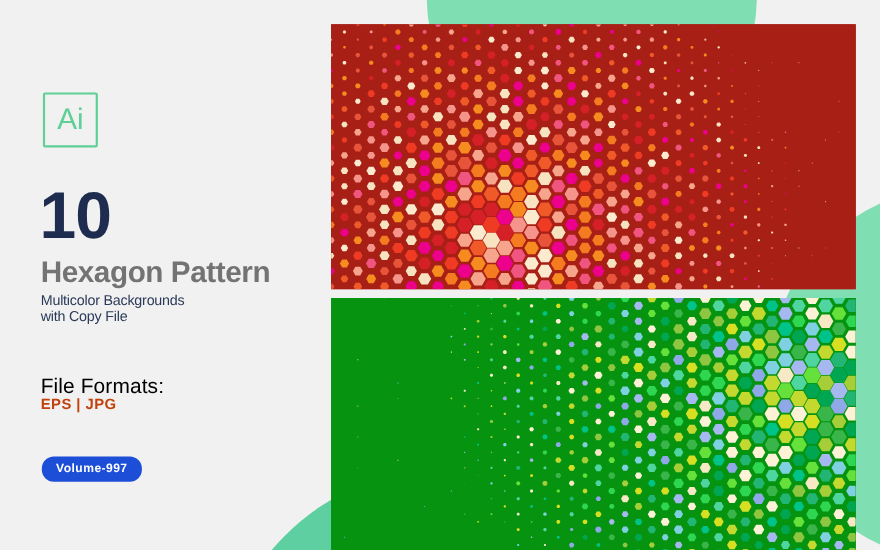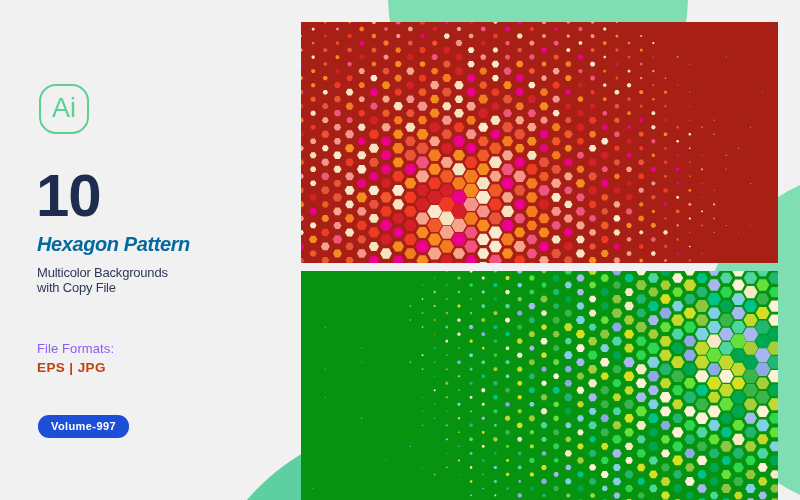--- a/index.html
+++ b/index.html
@@ -54,21 +54,21 @@
     z-index: 5;
   }
 
   #ai-badge {
     position: absolute;
     left: 39px;
     top: 84px;
     width: 50px;
     height: 50px;
     border: 2px solid #5ecf95;
-    border-radius: 17px;
+    border-radius: 2px;
     box-sizing: border-box;
     display: flex;
     align-items: center;
     justify-content: center;
   }
   #ai-badge-label {
     color: #5ecf95;
     font-size: 27px;
     line-height: 1;
     letter-spacing: 0px;
@@ -86,46 +86,45 @@
     color: #1e2d4f;
     letter-spacing: -1px;
     line-height: 1;
     text-align: right;
   }
 
   #title-main {
     position: absolute;
     left: 37px;
     top: 234px;
-    font-size: 20px;
+    font-size: 27px;
     font-weight: bold;
-    color: #0369a1;
+    color: #737373;
     letter-spacing: -0.4px;
     line-height: 1;
-    font-style: italic;
   }
 
   #title-sub {
     position: absolute;
     left: 37px;
     top: 266px;
     font-size: 13px;
     font-weight: normal;
     color: #2b3a58;
     line-height: 1.15;
     letter-spacing: -0.2px;
     width: 250px;
   }
 
   #formats-label {
     position: absolute;
     left: 37px;
     top: 341px;
-    font-size: 13px;
-    color: #8b5cf6;
+    font-size: 19px;
+    color: #000000;
     letter-spacing: 0.1px;
   }
   #formats-value {
     position: absolute;
     left: 37px;
     top: 360px;
     font-size: 13.5px;
     font-weight: bold;
     color: #c2410c;
     letter-spacing: 0.4px;

